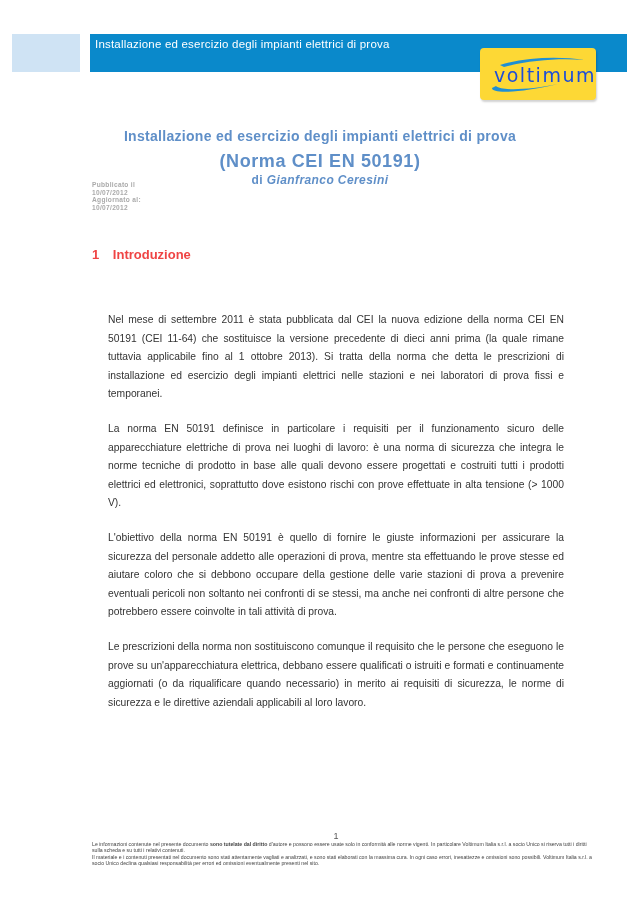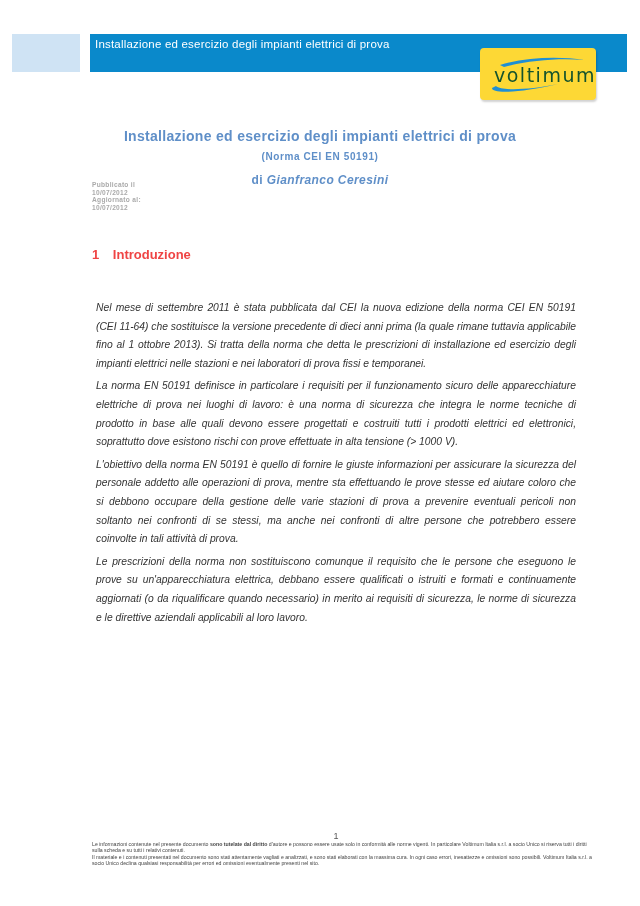--- a/index.html
+++ b/index.html
@@ -2,31 +2,31 @@
 <html><head>
   <meta charset="utf-8">
   <style>
     html, body { margin: 0; padding: 0; background: #ffffff; }
     body { width: 640px; height: 906px; position: relative; overflow: hidden; font-family: "Liberation Sans", sans-serif; }
     .hdr-left { position: absolute; left: 12px; top: 34px; width: 68px; height: 38px; background: #cfe3f4; }
     .hdr-bar { position: absolute; left: 90px; top: 34px; width: 537px; height: 38px; background: #0a89cb; }
     .hdr-title { position: absolute; left: 5px; top: 4px; font-size: 11.5px; color: #ffffff; letter-spacing: 0.2px; white-space: nowrap; }
     .logo { position: absolute; left: 480px; top: 48px; width: 116px; height: 52px; background: #fdd835; border-radius: 4px; box-shadow: 1px 2px 2px rgba(0,0,0,0.18); }
     .logo svg { position: absolute; left: 0; top: 0; }
-    .logo-text { position: absolute; left: 14px; top: 16px; font-size: 19px; color: #14532d; letter-spacing: 1.5px; font-family: "DejaVu Sans", sans-serif; }
+    .logo-text { position: absolute; left: 14px; top: 16px; font-size: 19px; color: #1d4ed8; letter-spacing: 1.5px; font-family: "DejaVu Sans", sans-serif; }
     .doc-title { position: absolute; left: 0; width: 640px; text-align: center; color: #5f8fc8; font-weight: bold; }
     .t1 { top: 128px; font-size: 14px; letter-spacing: 0.3px; }
-    .t2 { top: 151px; font-size: 10px; letter-spacing: 0.6px; }
+    .t2 { top: 151px; font-size: 18px; letter-spacing: 0.6px; }
     .t3 { top: 173px; font-size: 12px; letter-spacing: 0.4px; }
     .t3 .author { font-style: italic; text-align: right; }
     .meta { position: absolute; left: 92px; top: 181px; font-size: 6.6px; line-height: 7.6px; color: #aaaaaa; font-weight: bold; letter-spacing: 0.3px; }
     .section { position: absolute; left: 92px; top: 247px; font-size: 13px; color: #ef4444; font-weight: bold; }
     .section .num { margin-right: 10px; }
     .body-text { position: absolute; left: 92px; top: 295px; width: 488px; font-size: 10.3px; line-height: 18.6px; color: #333333; text-align: justify; }
-    .body-text p { margin: 4px; font-style: italic; }
+    .body-text p { margin: 16px; }
     .page-num { position: absolute; left: 0; width: 672px; text-align: center; top: 831px; font-size: 9px; color: #555555; }
     .footer { position: absolute; left: 92px; top: 841px; width: 500px; font-size: 5.2px; line-height: 6.3px; color: #444444; }
     .footer b { font-weight: bold; }
   </style>
 </head>
 <body>
 
 <div class="hdr-left"></div>
 <div class="hdr-bar">
   <div class="hdr-title">Installazione ed esercizio degli impianti elettrici di prova</div>

